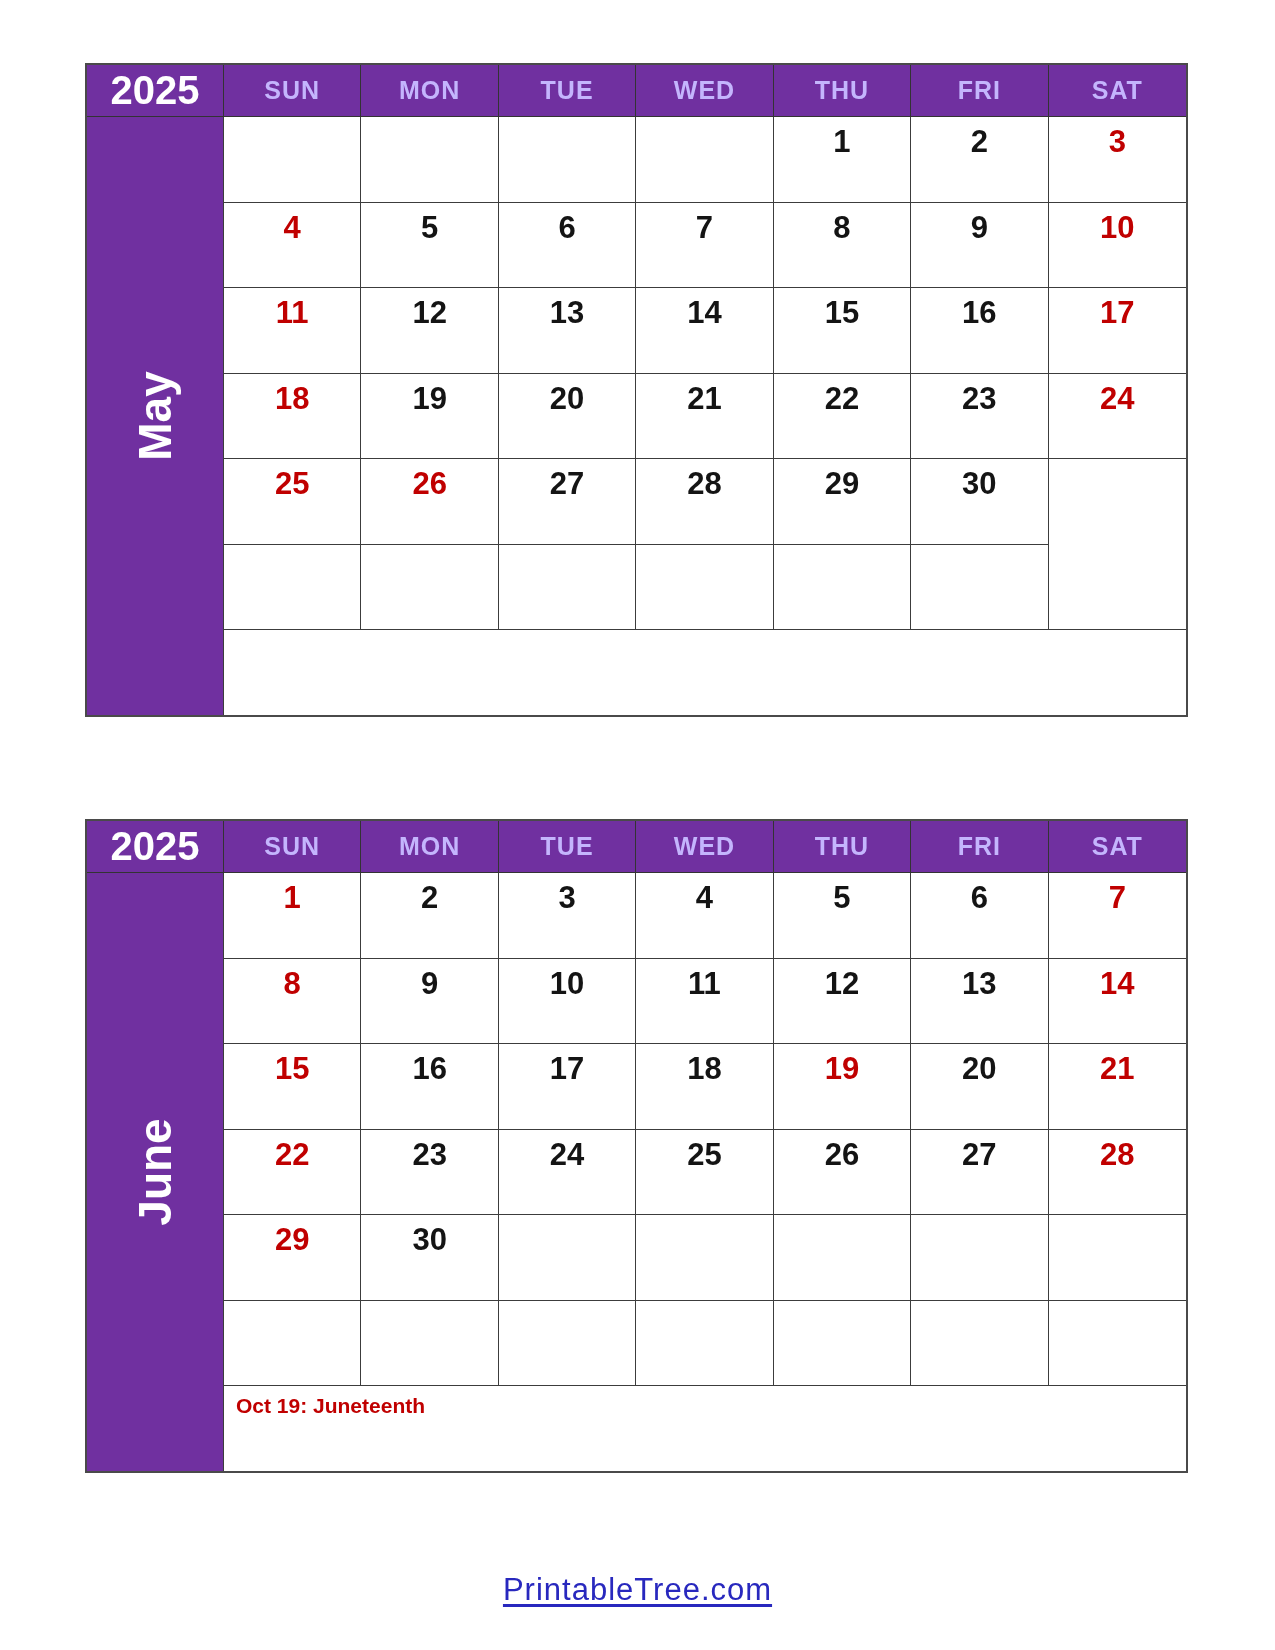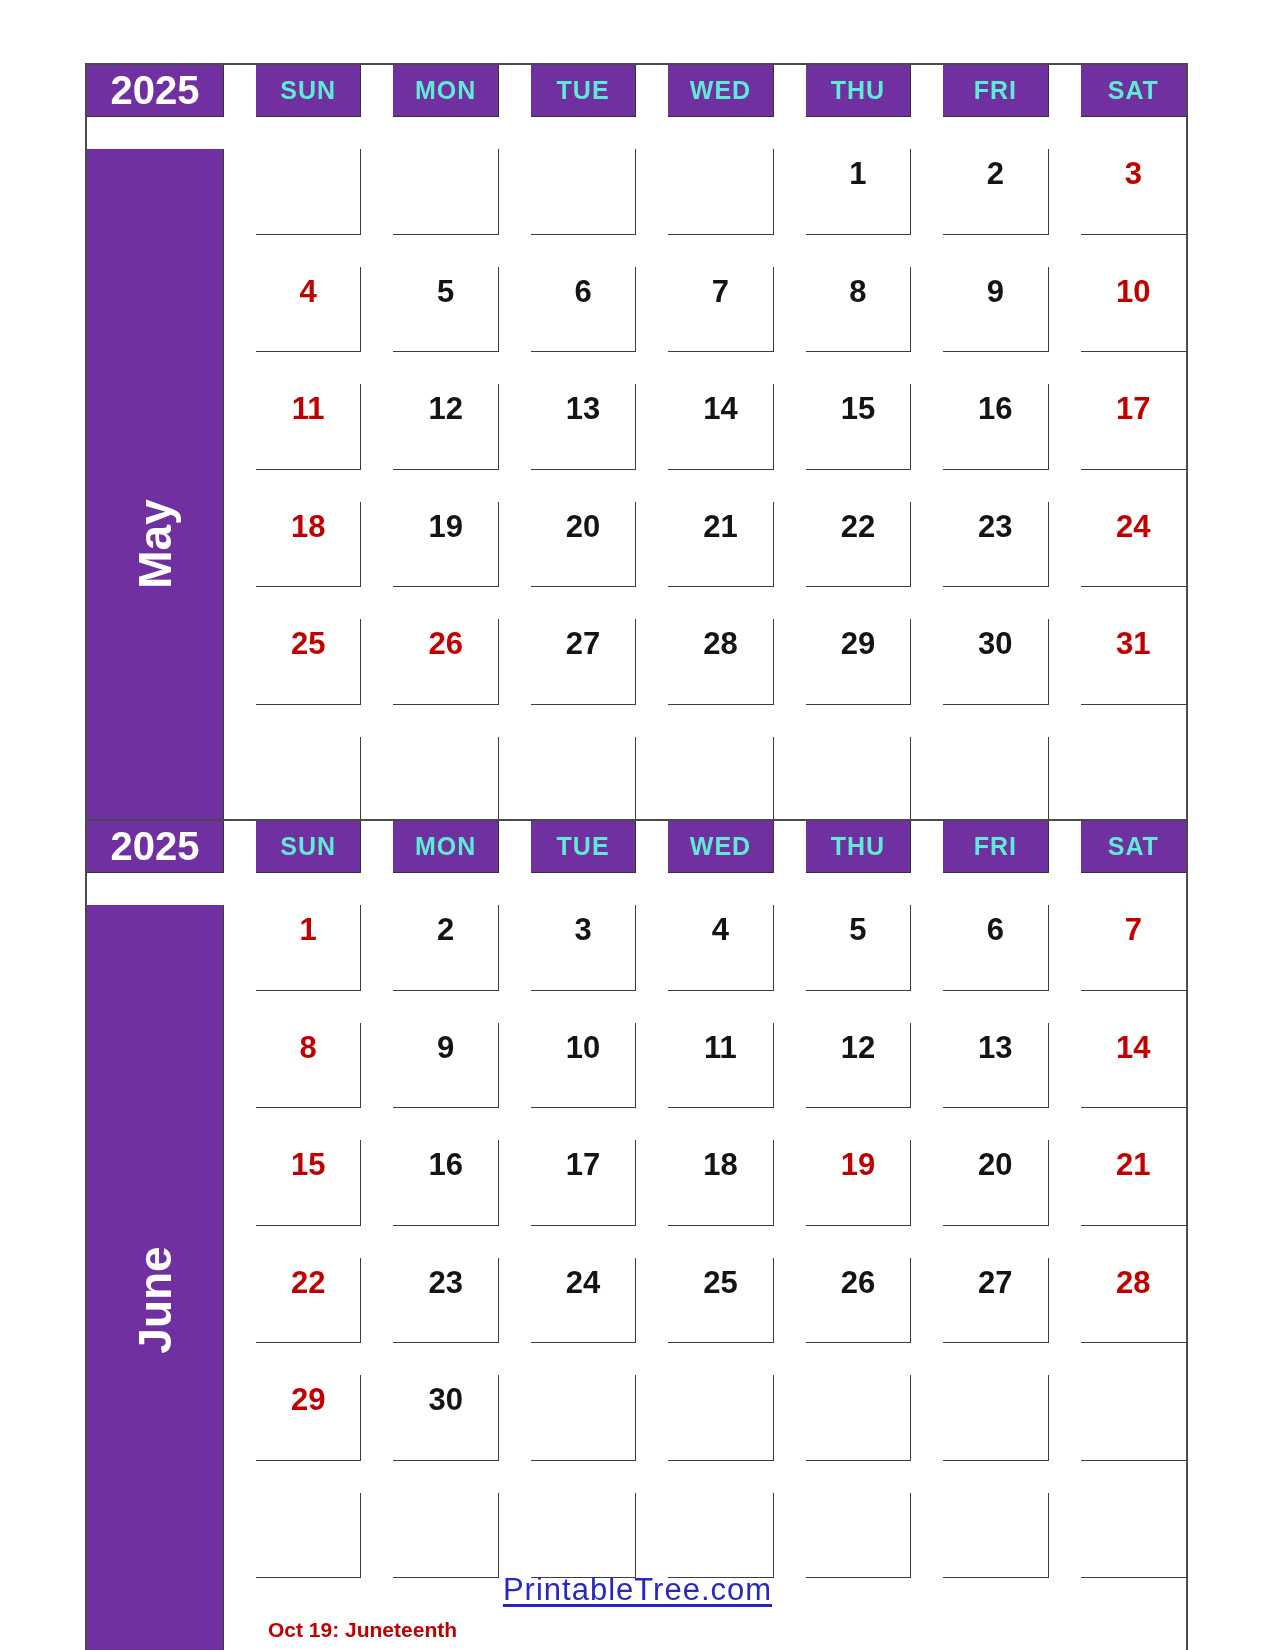--- a/index.html
+++ b/index.html
@@ -9,34 +9,33 @@
   .calendar { position: absolute; left: 85px; width: 1103px; }
   .cal-may  { top: 63px; }
   .cal-june { top: 819px; }
 
   .cal-grid {
     display: grid;
     grid-template-columns: 137px repeat(7, 1fr);
     grid-template-rows: 52px repeat(6, 85.5px) 85px;
     border: 2.5px solid #4a4a4a;
     background: #ffffff;
-    gap: 32px;
   }
 
   .year-cell {
     grid-column: 1; grid-row: 1;
     background: #7030A0; color: #ffffff;
     display: flex; align-items: center; justify-content: center;
     font-size: 40px; font-weight: bold;
     border-right: 1.4px solid #333333;
     border-bottom: 1.4px solid #333333;
   }
 
   .day-header {
-    background: #7030A0; color: #5eead4;
+    background: #7030A0; color: #c4b5fd;
     display: flex; align-items: center; justify-content: center;
     font-size: 25px; font-weight: bold; letter-spacing: 1px;
     border-right: 1.4px solid #333333;
     border-bottom: 1.4px solid #333333;
   }
   .day-header.last-col { border-right: none; }
 
   .sidebar {
     grid-column: 1; grid-row: 2 / 9;
     background: #7030A0;
@@ -122,21 +121,20 @@
       <div class="date-cell" style="grid-area: 5 / 5;">21</div>
       <div class="date-cell" style="grid-area: 5 / 6;">22</div>
       <div class="date-cell" style="grid-area: 5 / 7;">23</div>
       <div class="date-cell last-col red" style="grid-area: 5 / 8;">24</div>
       <div class="date-cell red" style="grid-area: 6 / 2;">25</div>
       <div class="date-cell red" style="grid-area: 6 / 3;">26</div>
       <div class="date-cell" style="grid-area: 6 / 4;">27</div>
       <div class="date-cell" style="grid-area: 6 / 5;">28</div>
       <div class="date-cell" style="grid-area: 6 / 6;">29</div>
       <div class="date-cell" style="grid-area: 6 / 7;">30</div>
-      <div class="date-cell last-col red" style="grid-area: 6 / 8;">31</div>
       <div class="date-cell" style="grid-area: 7 / 2;"></div>
       <div class="date-cell" style="grid-area: 7 / 3;"></div>
       <div class="date-cell" style="grid-area: 7 / 4;"></div>
       <div class="date-cell" style="grid-area: 7 / 5;"></div>
       <div class="date-cell" style="grid-area: 7 / 6;"></div>
       <div class="date-cell" style="grid-area: 7 / 7;"></div>
       <div class="date-cell last-col" style="grid-area: 7 / 8;"></div>
     </div>
 </section>
 

